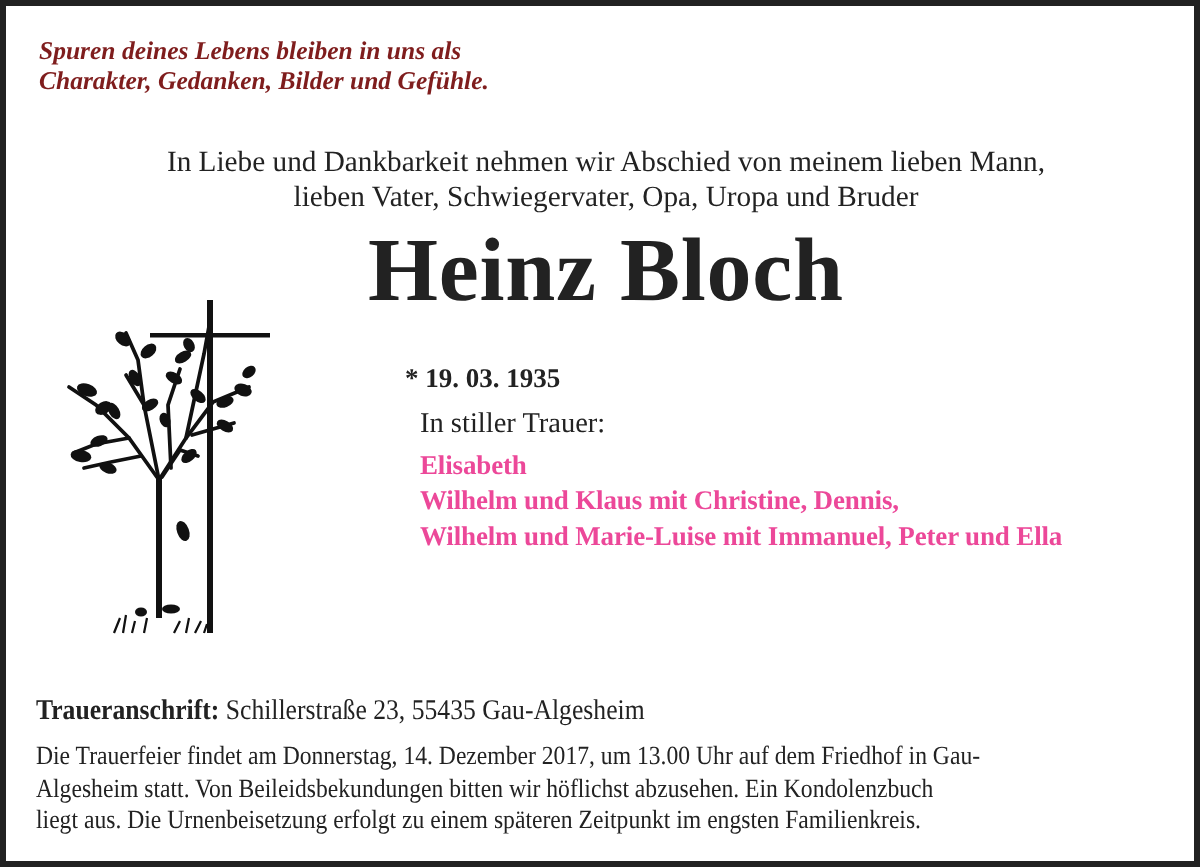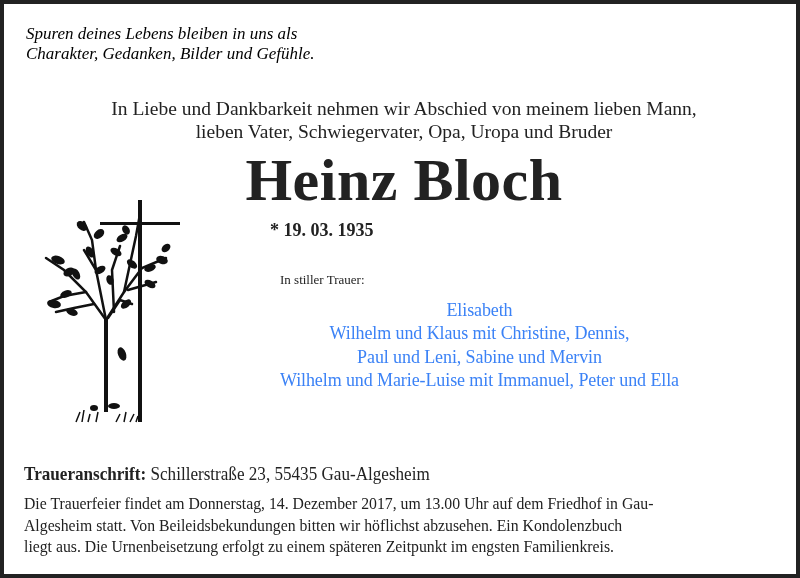--- a/index.html
+++ b/index.html
@@ -1,32 +1,32 @@
 <!DOCTYPE html>
 <html><head>
 <meta charset="utf-8">
 <style>
   html, body { margin: 0; padding: 0; background: #fff; }
   body { width: 800px; height: 578px; position: relative; overflow: hidden;
          font-family: "Liberation Serif", "DejaVu Serif", serif; color: #222; }
   .frame { position: absolute; left: 0; top: 0; width: 800px; height: 578px;
            box-sizing: border-box; border: 4px solid #222; background: #fff; }
   .motto { position: absolute; left: 22px; top: 20px; font-style: italic;
-           font-size: 17px; line-height: 20px; color: #000000; }
+           font-size: 17px; line-height: 20px; color: #7f1d1d; font-weight: bold; }
   .motto div { white-space: nowrap; }
   .intro { position: absolute; left: 0; width: 800px; top: 93px; text-align: center;
            font-size: 19.5px; line-height: 23px; color: #222; }
   .name { position: absolute; left: 0; width: 800px; top: 138px; text-align: center;
           font-weight: bold; font-size: 60px; line-height: 76px; letter-spacing: 0.5px; color: #222; }
   .dates { position: absolute; top: 216px; font-weight: bold; font-size: 18px; color: #222; }
-  .date-born { left: 266px; }
+  .date-born { left: 266px; margin-top: 22px; }
   .date-died { left: 414px; }
-  .mourn-label { position: absolute; left: 276px; top: 268px; font-size: 13px; color: #222; }
-  .family { position: absolute; left: 276px; top: 295px; font-weight: normal; font-size: 18px;
-            line-height: 23.3px; color: #3b82f6; text-align: center; }
+  .mourn-label { position: absolute; left: 276px; top: 268px; font-size: 19px; color: #222; }
+  .family { position: absolute; left: 276px; top: 295px; font-weight: bold; font-size: 18px;
+            line-height: 23.3px; color: #ec4899; }
   .family div { white-space: nowrap; letter-spacing: -0.1px; }
   .address { position: absolute; left: 20px; top: 459px; font-size: 19px; color: #222;
              white-space: nowrap; transform: scaleX(0.9); transform-origin: left top; }
   .address b { font-weight: bold; }
   .notice { position: absolute; left: 20px; top: 489px; font-size: 17.5px; line-height: 21.5px;
             color: #222; width: 842px; transform: scaleX(0.9); transform-origin: left top; }
   .notice div { white-space: nowrap; }
   .illustration { position: absolute; left: 20px; top: 196px; width: 160px; height: 230px; }
 </style>
 </head>
@@ -96,21 +96,20 @@
 
     <g stroke="#111" stroke-width="1.5" fill="none">
       <path d="M52 222 L56 212 M58 222 L60 210 M64 222 L66 214 M72 222 L74 212 M92 222 L96 214 M100 222 L102 212 M106 222 L110 214 M112 222 L114 216"></path>
     </g>
   </svg>
 
   <div class="mourn-label">In stiller Trauer:</div>
   <div class="family">
     <div>Elisabeth</div>
     <div>Wilhelm und Klaus mit Christine, Dennis,</div>
-    <div>Paul und Leni, Sabine und Mervin</div>
     <div>Wilhelm und Marie-Luise mit Immanuel, Peter und Ella</div>
   </div>
 
   <div class="address"><b>Traueranschrift:</b><span> Schillerstraße 23, 55435 Gau-Algesheim</span></div>
 
   <div class="notice">
     <div>Die Trauerfeier findet am Donnerstag, 14. Dezember 2017, um 13.00 Uhr auf dem Friedhof in Gau-</div>
     <div>Algesheim statt. Von Beileidsbekundungen bitten wir höflichst abzusehen. Ein Kondolenzbuch</div>
     <div>liegt aus. Die Urnenbeisetzung erfolgt zu einem späteren Zeitpunkt im engsten Familienkreis.</div>
   </div>

